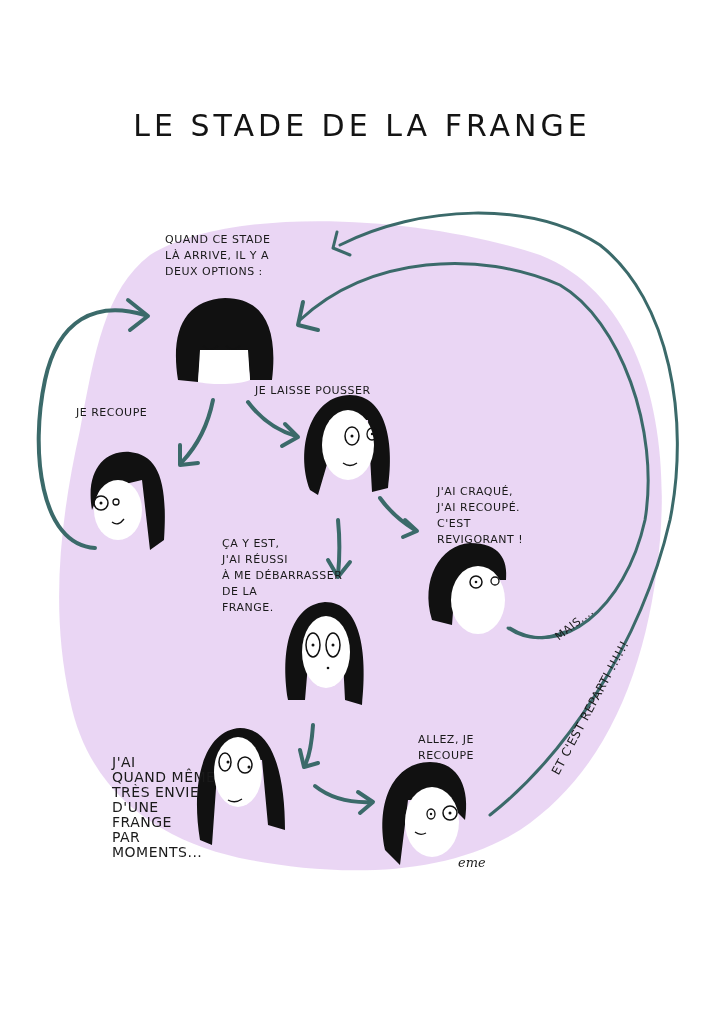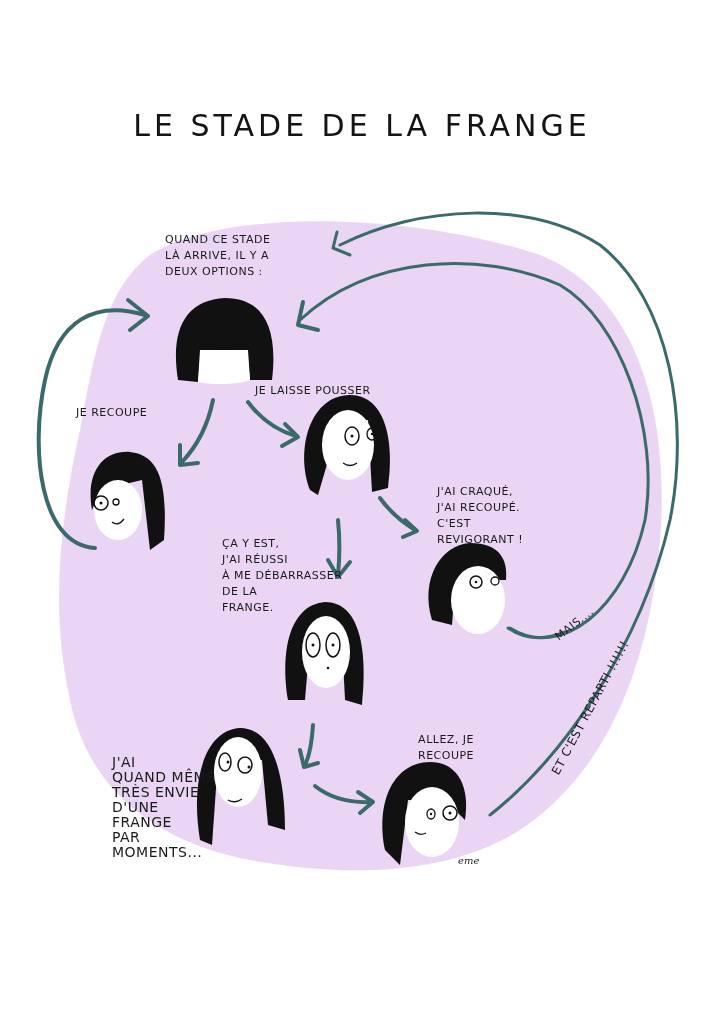--- a/index.html
+++ b/index.html
@@ -2,21 +2,21 @@
 <html><head>
 <meta charset="utf-8">
 <style>
   html, body { margin: 0; padding: 0; background: #ffffff; }
   body { width: 724px; height: 1024px; position: relative; overflow: hidden; font-family: "DejaVu Sans", sans-serif; }
   .canvas { position: absolute; left: 0; top: 0; width: 724px; height: 1024px; }
   .hand { position: absolute; color: #1a1a1a; font-family: "DejaVu Sans", sans-serif; font-size: 11px; line-height: 16px; letter-spacing: 0.5px; text-transform: uppercase; white-space: pre-line; }
   .title { position: absolute; left: 0; top: 108px; width: 724px; text-align: center; font-family: "DejaVu Sans", sans-serif; font-size: 30px; letter-spacing: 4px; color: #141414; font-weight: normal; }
   .rot-mais { transform: rotate(-38deg); transform-origin: left top; }
   .rot-et { transform: rotate(-62deg); transform-origin: left top; font-size: 12px; }
-  .sig { position: absolute; font-family: "DejaVu Serif", serif; font-style: italic; font-size: 10px; color: #222; text-transform: none; }
+  .sig { position: absolute; font-family: "DejaVu Serif", serif; font-style: italic; font-size: 13px; color: #222; text-transform: none; }
 </style>
 </head>
 <body>
 
 <svg class="canvas" viewBox="0 0 724 1024" xmlns="http://www.w3.org/2000/svg">
 
   <path d="M150,255 C230,205 420,215 540,255 C640,295 670,420 660,540 C650,660 610,770 520,830 C440,880 330,875 250,860 C170,845 90,800 70,700 C50,610 60,520 80,430 C95,350 105,290 150,255 Z" fill="#e9d4f3" opacity="0.95"></path>
 
   <g stroke="#3b6a6a" stroke-width="4" fill="none" stroke-linecap="round" stroke-linejoin="round">
 

